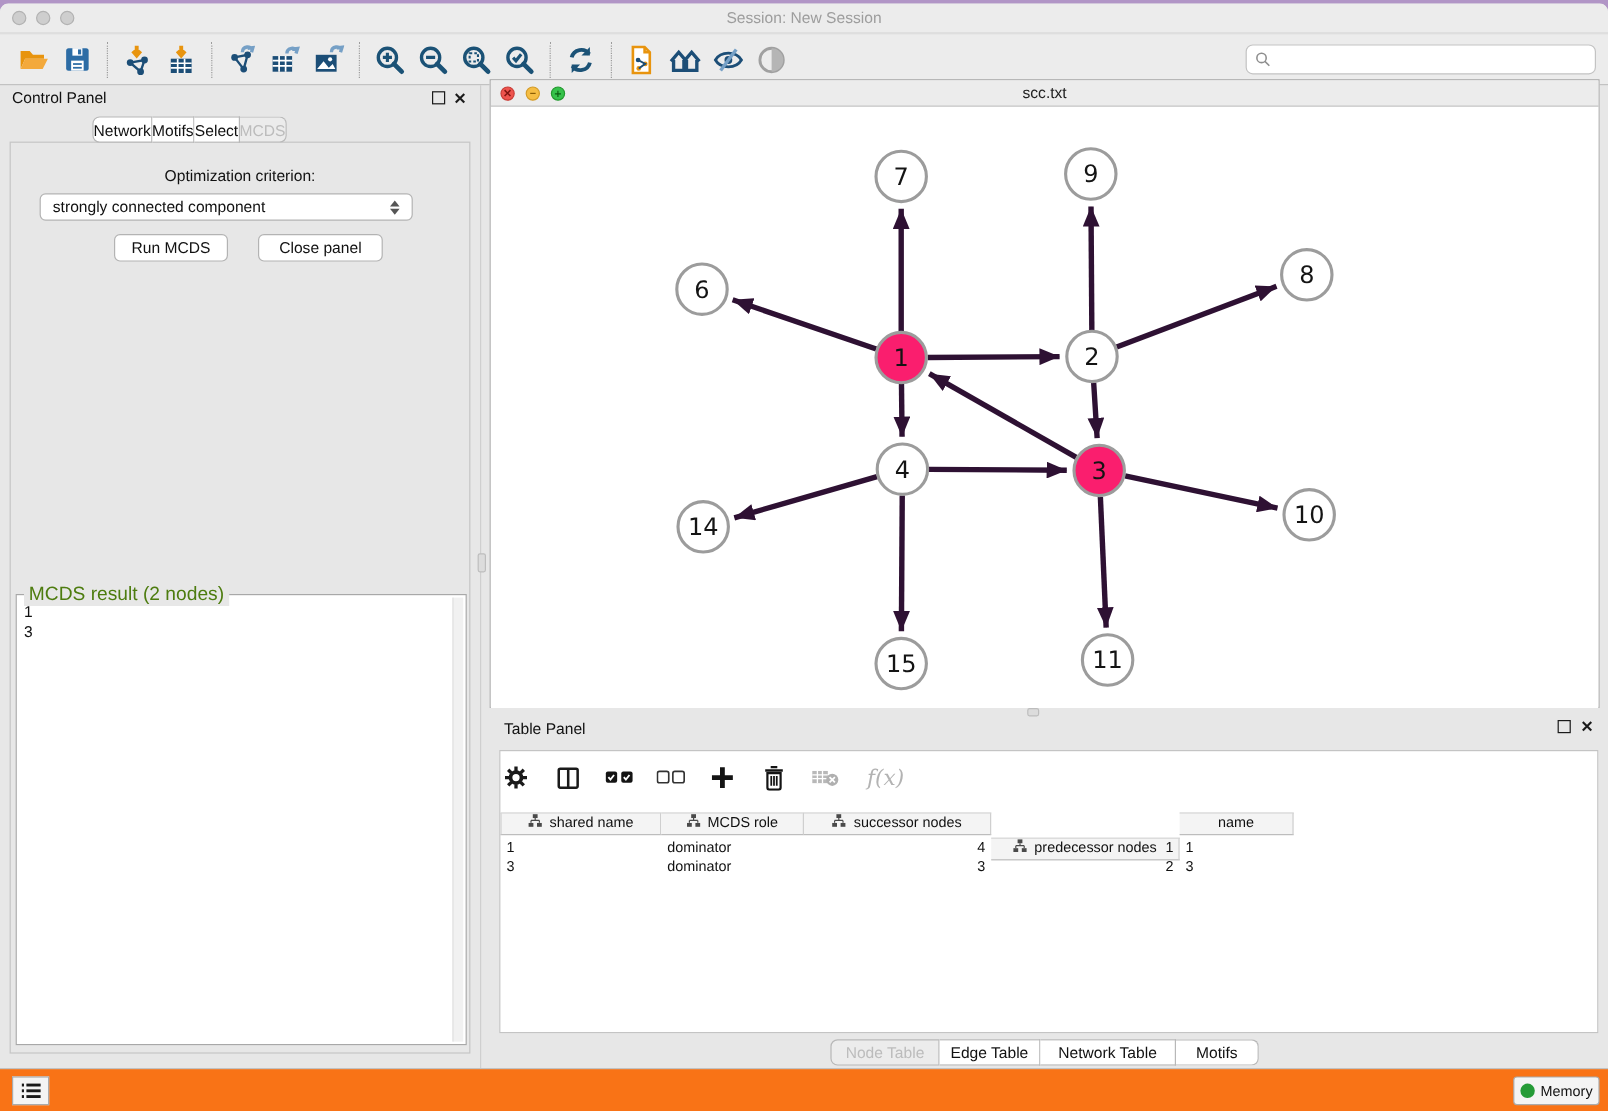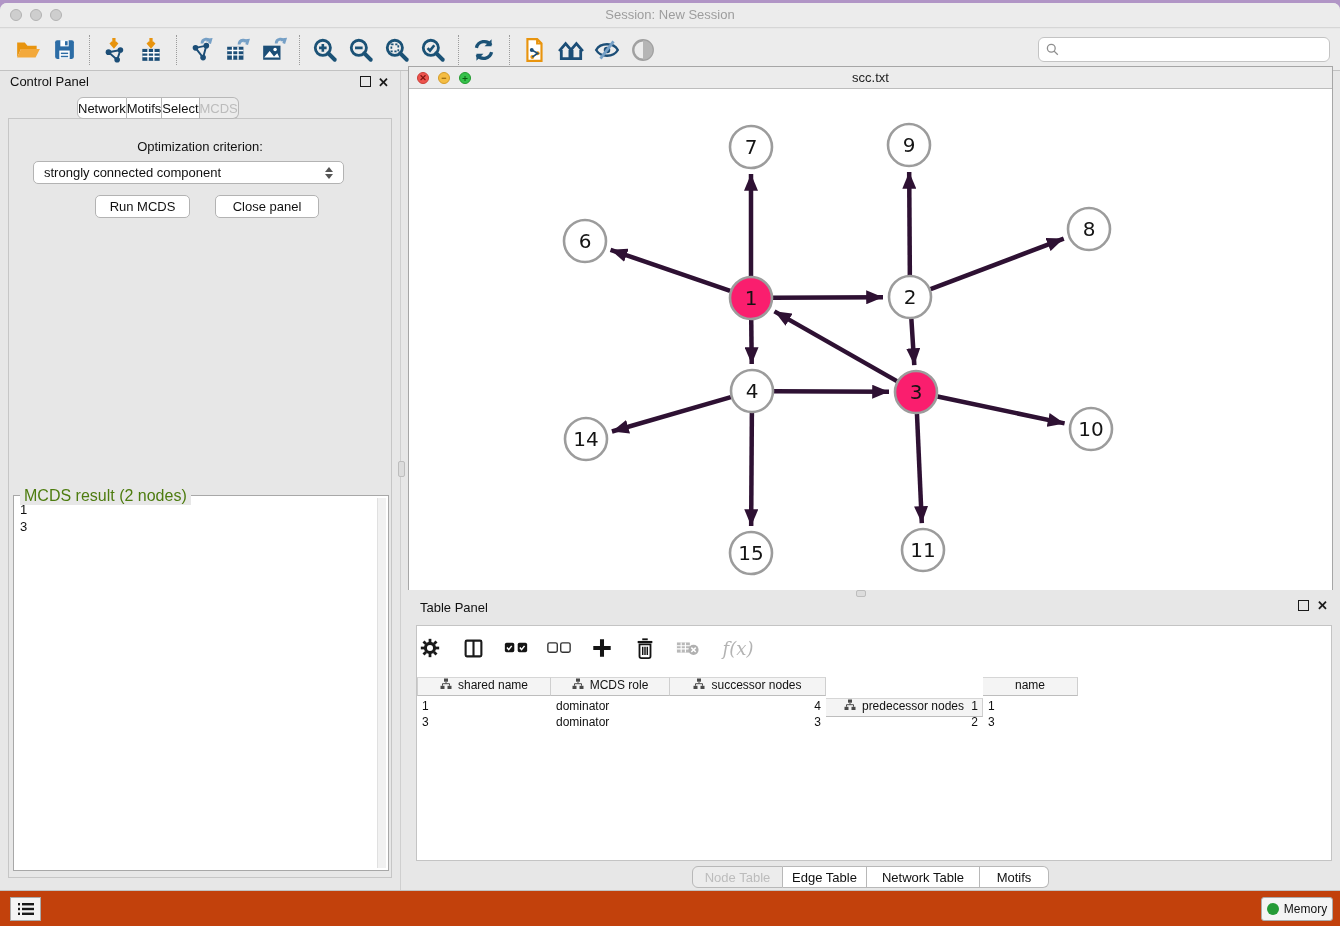--- a/index.html
+++ b/index.html
@@ -76,21 +76,21 @@
   .fx { font-family:"DejaVu Serif", serif; font-style:italic; font-size:18px; color:#b3b3b3; }
   .grid-head { position:absolute; top:51px; left:0; height:19px; display:flex; }
   .gh-cell { height:19px; background:#f4f4f4; border-top:1px solid #d6d6d6; border-bottom:1px solid #bdbdbd; border-right:1px solid #cfcfcf;
              display:flex; align-items:flex-start; justify-content:center; gap:6px; font-size:12px; color:#111; }
   .grid-row { position:absolute; left:0; height:16px; display:flex; font-size:12px; color:#111; }
   .gr-cell { height:16px; display:flex; align-items:center; padding:0 5px; }
   .num-r { justify-content:flex-end; }
   .view-tabs { position:absolute; left:692px; top:863px; height:22px; display:flex; z-index:2; }
 
   
-  .statusbar { position:absolute; left:0; right:0; bottom:0; height:36px; background:#c2410c; border-top:1px solid #c2c2c2; }
+  .statusbar { position:absolute; left:0; right:0; bottom:0; height:36px; background:#f97316; border-top:1px solid #c2c2c2; }
   .list-btn { position:absolute; left:10px; top:6px; width:31px; height:24px; background:#f4f4f4;
               border:1px solid #ababab; display:flex; align-items:center; justify-content:center; }
   .mem-btn { position:absolute; right:7px; top:6px; width:72px; height:24px; background:#f4f4f4;
              border:1px solid #ababab; border-radius:3px; display:flex; align-items:center; justify-content:center; gap:5px;
              font-size:12px; color:#111; }
   .mem-dot { width:12px; height:12px; border-radius:50%; background:#259b37; }
 </style>
 </head>
 <body>
 

